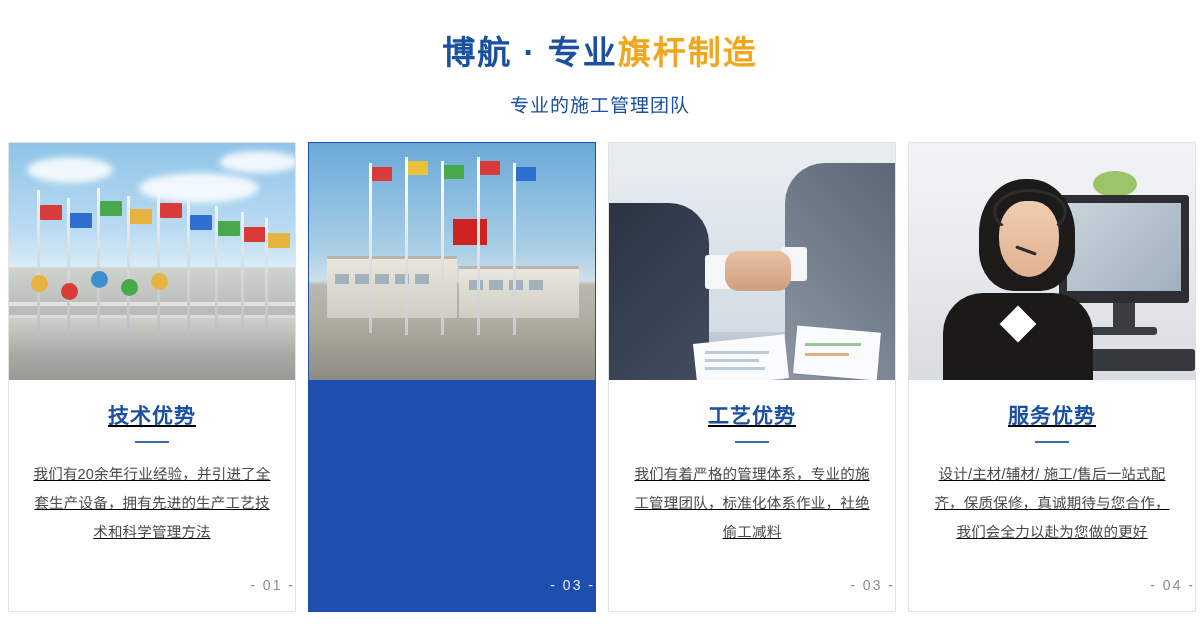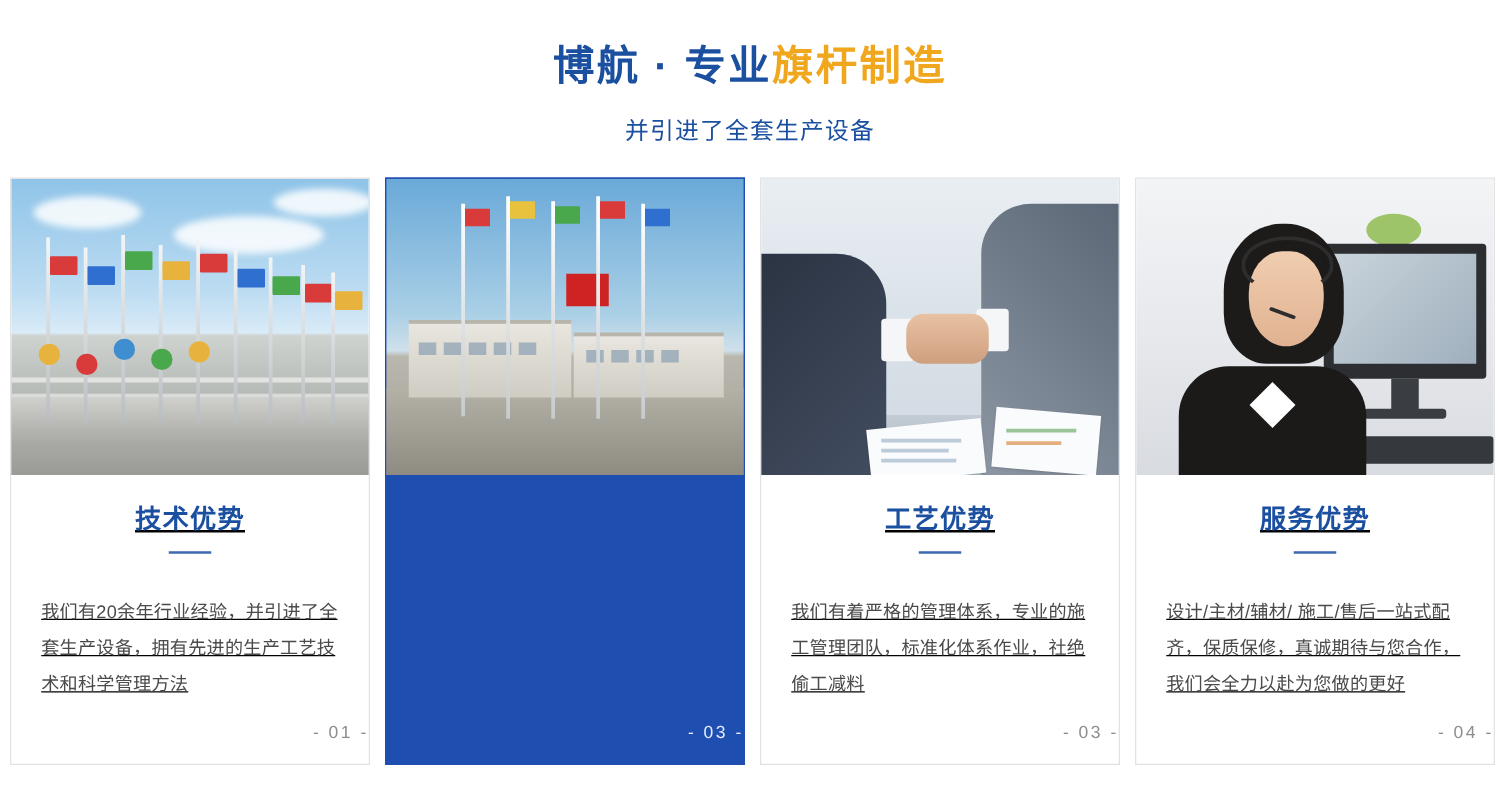--- a/index.html
+++ b/index.html
@@ -92,25 +92,25 @@
   .title-rule {
     width: 34px;
     height: 2px;
     background: #1b4fa0;
     margin-top: 11px;
     opacity: .85;
   }
   .card.active .title-rule { background: #ffffff; }
 
   .card-desc {
-    margin-top: 33px;
+    margin-top: 17px;
     font-size: 14.5px;
     line-height: 29px;
     color: #4a4a4a;
-    text-align: left;
+    text-align: center;
     width: 100%;
     letter-spacing: .2px;
   }
   .card.active .card-desc { color: #ffffff; }
 
   .card-number {
     position: absolute;
     bottom: 18px;
     left: 0;
     width: 100%;
@@ -300,21 +300,21 @@
 </style>
 </head>
 <body>
 
 <div class="page">
 
   <div class="header">
     <div class="main-title">
       <span class="seg-blue">博航 · 专业</span><span class="seg-gold">旗杆制造</span>
     </div>
-    <div class="sub-title">并引进了全套生产设备</div>
+    <div class="sub-title">专业的施工管理团队</div>
   </div>
 
   <div class="cards">
 
     <div class="card">
       <div class="card-photo ph1">
         <div class="cloud" style="left:18px;top:14px;width:86px;height:26px;"></div>
         <div class="cloud" style="left:130px;top:30px;width:120px;height:30px;"></div>
         <div class="cloud" style="left:210px;top:8px;width:80px;height:22px;"></div>
         <div class="ground"></div>

